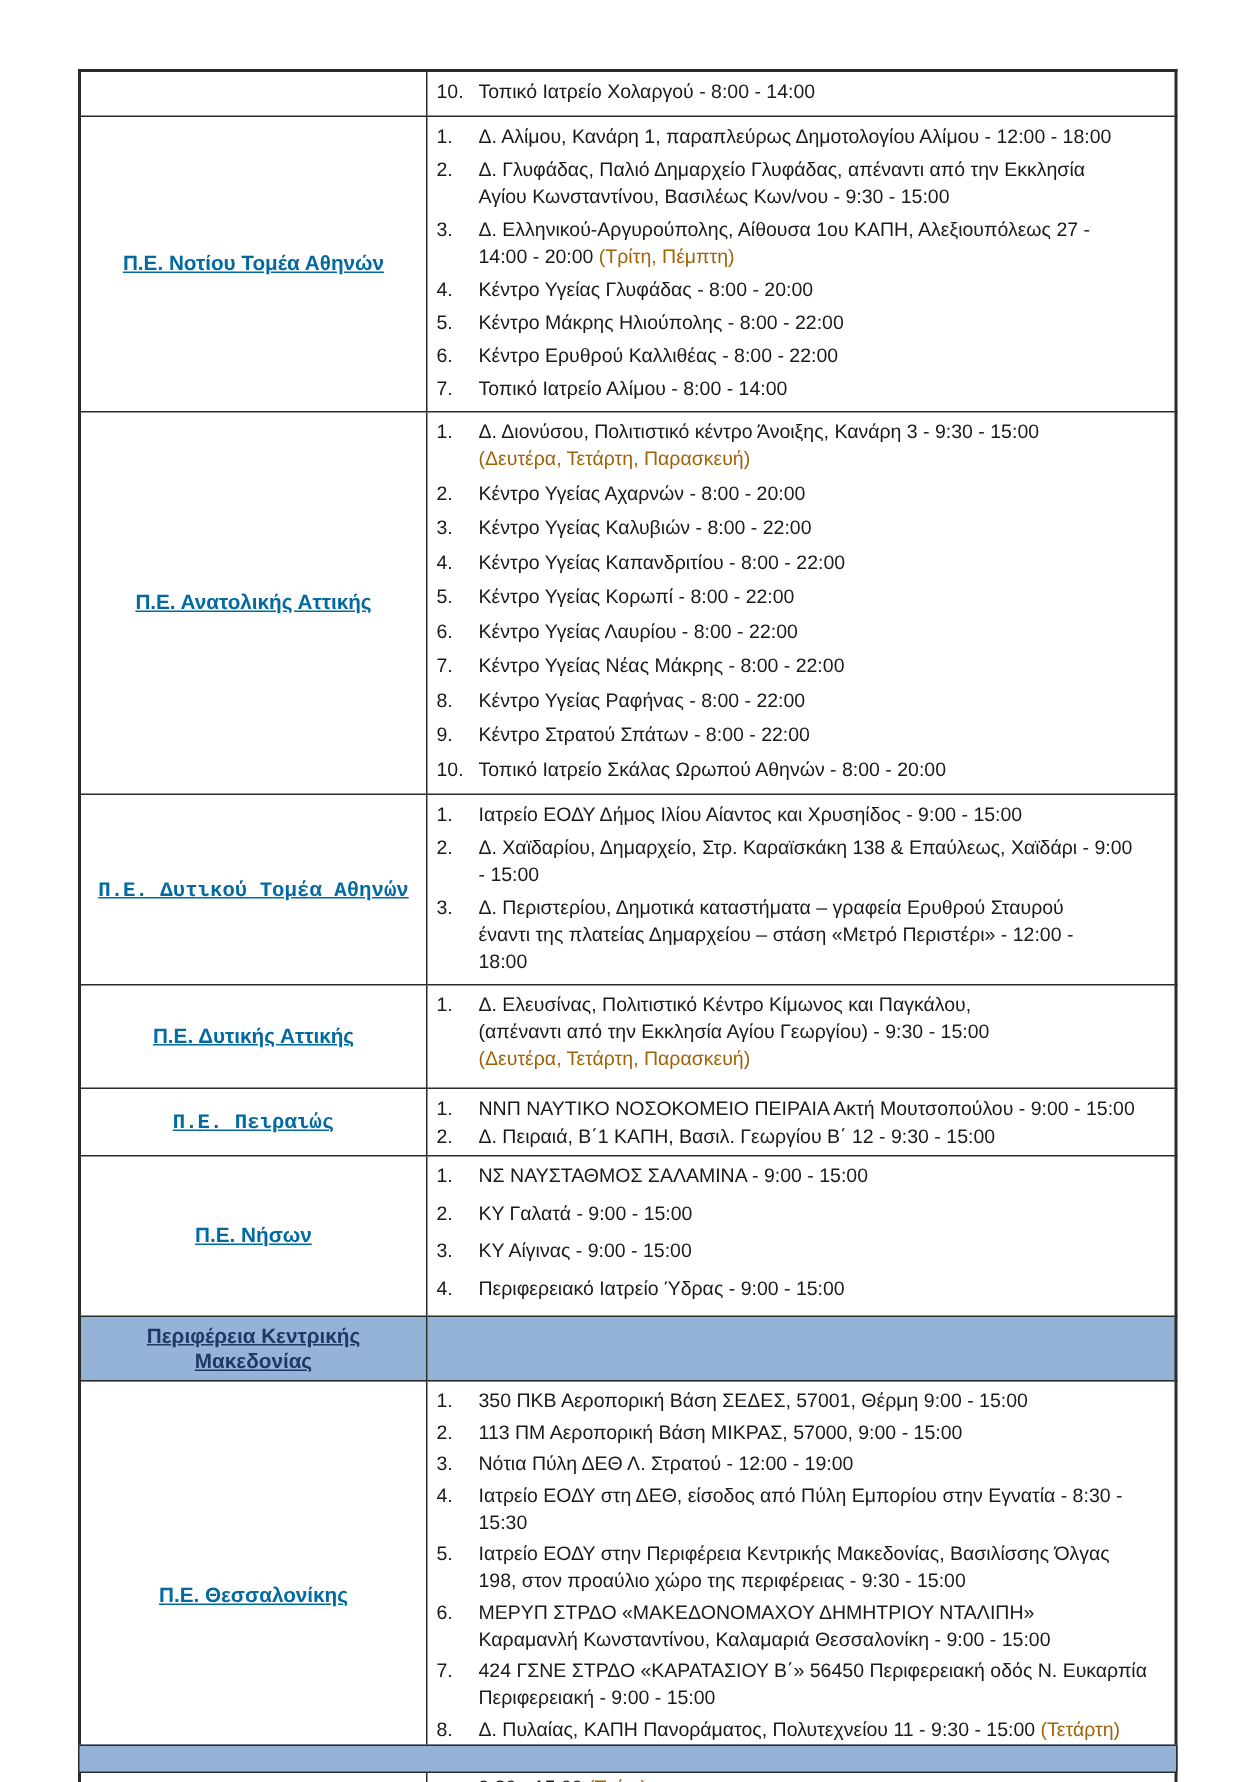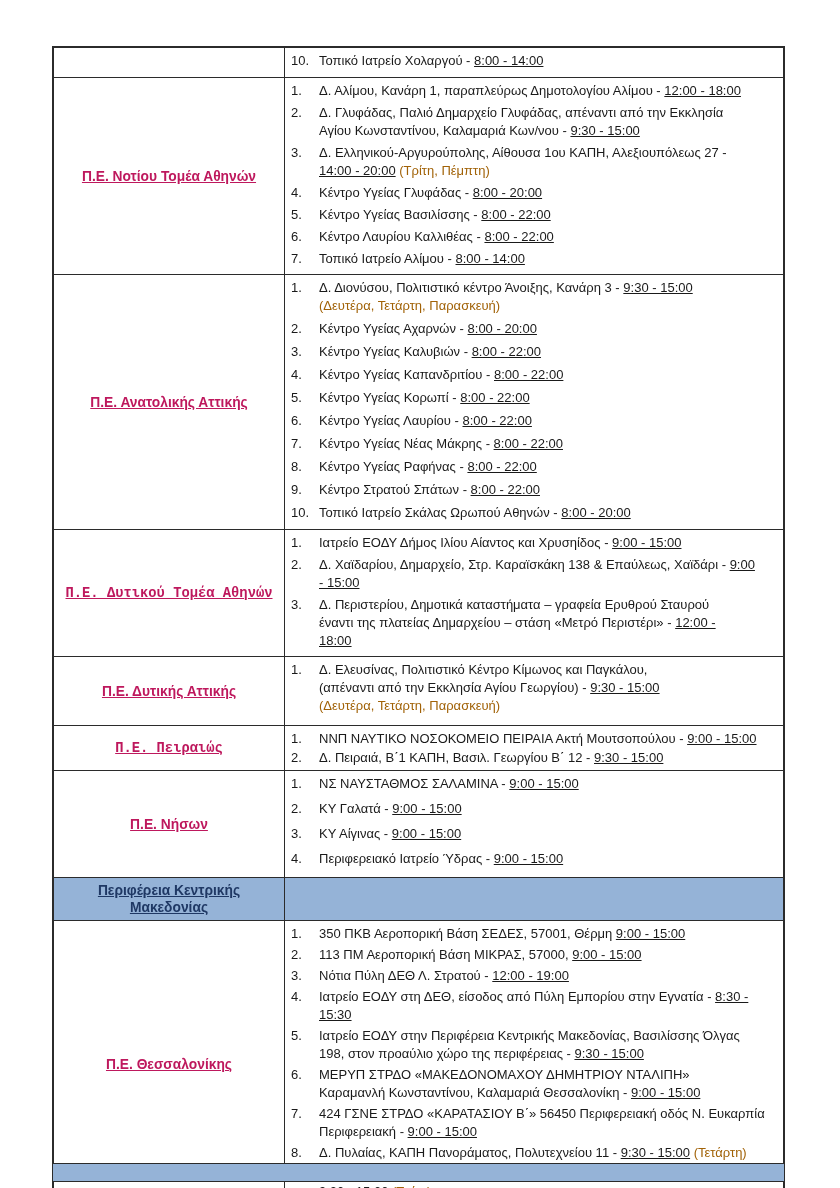--- a/index.html
+++ b/index.html
@@ -9,32 +9,32 @@
   }
   .doc-table{
     position:absolute;left:52px;top:46px;width:733px;
     border-collapse:collapse;table-layout:fixed;
     border:2px solid #2b2b2b;
   }
   .doc-table td{border:1.5px solid #2b2b2b;}
   td.region{width:218px;text-align:center;vertical-align:middle;padding:2px 6px;}
   td.items{vertical-align:top;padding:3px 4px 2px 6px;margin-left:32px;}
   .region-label{
-    color:#be185d;font-weight:bold;text-decoration:underline;
+    color:#0369a1;font-weight:bold;text-decoration:underline;
     font-size:13.8px;line-height:17px;display:inline-block;
   }
   tr.hdr td{background:#95B3D7;}
   .hdr-label{
     color:#1F3864;font-weight:bold;text-decoration:underline;
     font-size:13.8px;line-height:17px;display:inline-block;
   }
   .item{display:flex;margin:1px 0 4px 0;font-size:13px;line-height:18px;}
   .num{flex:0 0 28px;width:28px;}
   .txt{flex:1;}
-  .u{text-decoration:underline;}
+  .u{}
   .red{color:#a16207;}
   tr.r2 .item{margin-bottom:5px;}
   tr.r5 .item{margin-bottom:1px;}
   tr.r6 .item{margin-bottom:7px;}
   tr.r8 .item{margin-bottom:3px;}
   .partial-bar{
     position:absolute;left:52px;top:1163px;width:733px;height:19px;
     background:#95B3D7;border:1.5px solid #2b2b2b;box-sizing:border-box;
   }
 </style>
@@ -54,37 +54,37 @@
       </tr>
       <tr class="r1">
         <td class="region" style="height: 176px;"><span class="region-label">Π.Ε. Νοτίου Τομέα Αθηνών</span></td>
         <td class="items">
           <div class="item">
             <span class="num">1.</span>
             <span class="txt"><span>Δ. Αλίμου, Κανάρη 1, παραπλεύρως Δημοτολογίου Αλίμου - </span><span class="u">12:00 - 18:00</span></span>
           </div>
           <div class="item">
             <span class="num">2.</span>
-            <span class="txt"><span>Δ. Γλυφάδας, Παλιό Δημαρχείο Γλυφάδας, απέναντι από την Εκκλησία</span><br><span>Αγίου Κωνσταντίνου, Καλαμαριά Κων/νου - </span><span class="u">9:30 - 15:00</span></span>
+            <span class="txt"><span>Δ. Γλυφάδας, Παλιό Δημαρχείο Γλυφάδας, απέναντι από την Εκκλησία</span><br><span>Αγίου Κωνσταντίνου, Βασιλέως Κων/νου - </span><span class="u">9:30 - 15:00</span></span>
           </div>
           <div class="item">
             <span class="num">3.</span>
             <span class="txt"><span>Δ. Ελληνικού-Αργυρούπολης, Αίθουσα 1ου ΚΑΠΗ, Αλεξιουπόλεως 27 -</span><br><span class="u">14:00 - 20:00</span><span class="red"> (Τρίτη, Πέμπτη)</span></span>
           </div>
           <div class="item">
             <span class="num">4.</span>
             <span class="txt"><span>Κέντρο Υγείας Γλυφάδας - </span><span class="u">8:00 - 20:00</span></span>
           </div>
           <div class="item">
             <span class="num">5.</span>
-            <span class="txt"><span>Κέντρο Υγείας Βασιλίσσης - </span><span class="u">8:00 - 22:00</span></span>
+            <span class="txt"><span>Κέντρο Μάκρης Ηλιούπολης - </span><span class="u">8:00 - 22:00</span></span>
           </div>
           <div class="item">
             <span class="num">6.</span>
-            <span class="txt"><span>Κέντρο Λαυρίου Καλλιθέας - </span><span class="u">8:00 - 22:00</span></span>
+            <span class="txt"><span>Κέντρο Ερυθρού Καλλιθέας - </span><span class="u">8:00 - 22:00</span></span>
           </div>
           <div class="item">
             <span class="num">7.</span>
             <span class="txt"><span>Τοπικό Ιατρείο Αλίμου - </span><span class="u">8:00 - 14:00</span></span>
           </div>
         </td>
       </tr>
       <tr class="r2">
         <td class="region" style="height: 236px; text-align: center;"><span class="region-label">Π.Ε. Ανατολικής Αττικής</span></td>
         <td class="items">

